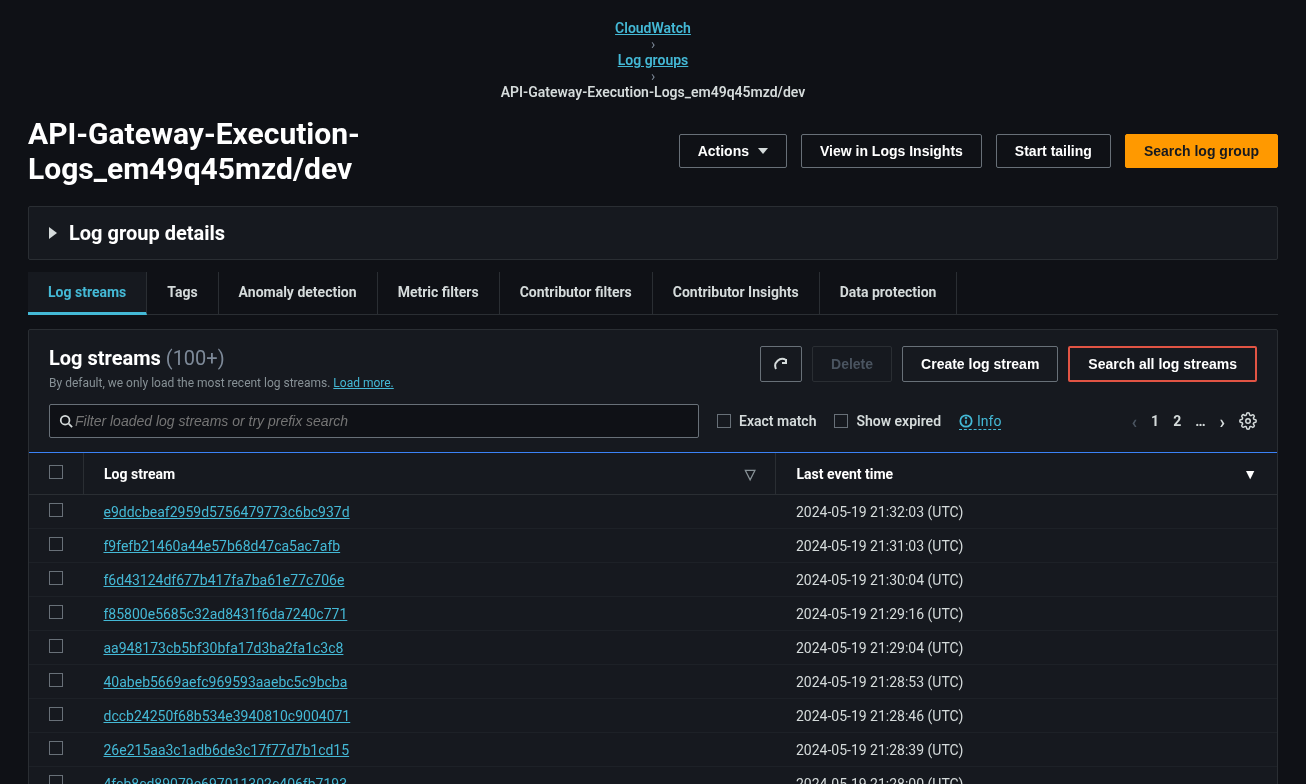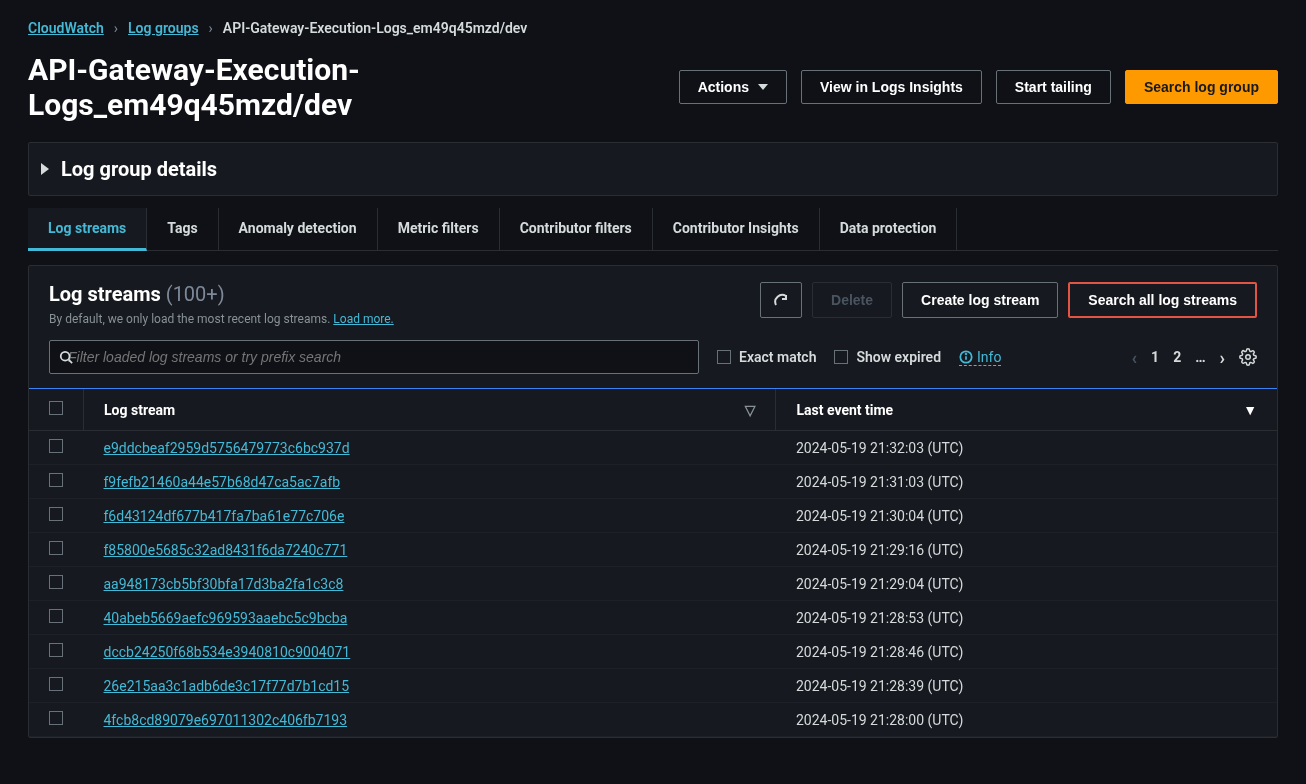--- a/index.html
+++ b/index.html
@@ -6,21 +6,21 @@
   body {
     background: #0f1116;
     color: #d5dbdb;
     font-family: "Amazon Ember", -apple-system, BlinkMacSystemFont, "Segoe UI", Roboto, sans-serif;
     font-size: 14px;
     padding: 20px 28px;
     width: 1306px;
   }
   a { color: #44b9d6; text-decoration: none; }
 
-  .breadcrumb { display: flex; align-items: center; gap: 10px; margin-bottom: 16px; }
+  .breadcrumb { display: flex; align-items: center; margin-bottom: 16px; flex-direction: column; }
   .breadcrumb a { color: #44b9d6; text-decoration: underline; font-weight: 600; }
   .breadcrumb .chev { color: #7d8998; }
   .breadcrumb .current { color: #d5dbdb; font-weight: 600; }
 
   .header-row { display: flex; align-items: center; gap: 14px; margin-bottom: 20px; }
   .page-title { font-size: 30px; font-weight: 700; color: #fff; flex: 1; }
 
   .btn {
     border: 1px solid #687078;
     background: transparent;
@@ -37,21 +37,21 @@
   .btn-primary { background: #ff9900; border-color: #ff9900; color: #16191f; }
   .btn-disabled { color: #4a5460; border-color: #2a2e33; cursor: not-allowed; }
   .btn-highlight { border: 2px solid #e25444; }
   .btn-icon { padding: 8px 12px; }
 
   .panel {
     border: 1px solid #2a2e33;
     background: #16191f;
     border-radius: 2px;
   }
-  .details-panel { padding: 14px 12px; margin-bottom: 12px; display: flex; align-items: center; gap: 12px; }
+  .details-panel { padding: 14px 20px; margin-bottom: 12px; display: flex; align-items: center; gap: 12px; }
   .details-panel .title { font-size: 20px; font-weight: 700; color: #fff; }
   .caret-right { display:inline-block; width:0; height:0; border-top:6px solid transparent; border-bottom:6px solid transparent; border-left:8px solid #d5dbdb; }
 
   .tabs { display: flex; border-bottom: 1px solid #2a2e33; margin-top: 6px; }
   .tab { padding: 12px 20px; border-right: 1px solid #2a2e33; color: #d5dbdb; font-weight: 700; cursor: pointer; }
   .tab.active { color: #44b9d6; border-bottom: 3px solid #44b9d6; margin-bottom: -1px; background: #16191f; }
 
   .table-panel { margin-top: 14px; }
   .table-header { display: flex; justify-content: space-between; padding: 16px 20px 0 20px; align-items: flex-start; }
   .table-title { font-size: 20px; font-weight: 700; color: #fff; text-align: center; }
@@ -60,21 +60,21 @@
   .subtext a { text-decoration: underline; }
   .actions-row { display: flex; gap: 10px; }
 
   .filter-row { display: flex; align-items: center; padding: 14px 20px; gap: 18px; }
   .search-wrap { position: relative; flex: 0 0 650px; }
   .search-wrap input {
     width: 100%;
     background: #0f1116;
     border: 1px solid #687078;
     color: #d5dbdb;
-    padding: 8px 10px 8px 18px;
+    padding: 8px 10px 8px 25px;
     border-radius: 2px;
     font-style: italic;
     font-size: 14px;
   }
   .search-wrap .icon { position: absolute; left: 10px; top: 50%; transform: translateY(-50%); color: #d5dbdb; }
 
   .checkbox { width: 14px; height: 14px; border: 1px solid #687078; display: inline-block; background: #16191f; cursor: pointer; flex-shrink:0; }
   .chk-label { display: flex; align-items: center; gap: 8px; color: #d5dbdb; font-weight: 600; }
   .info-link { color: #44b9d6; display: inline-flex; align-items: center; gap: 4px; border-bottom: 1px dashed #44b9d6; }
 

